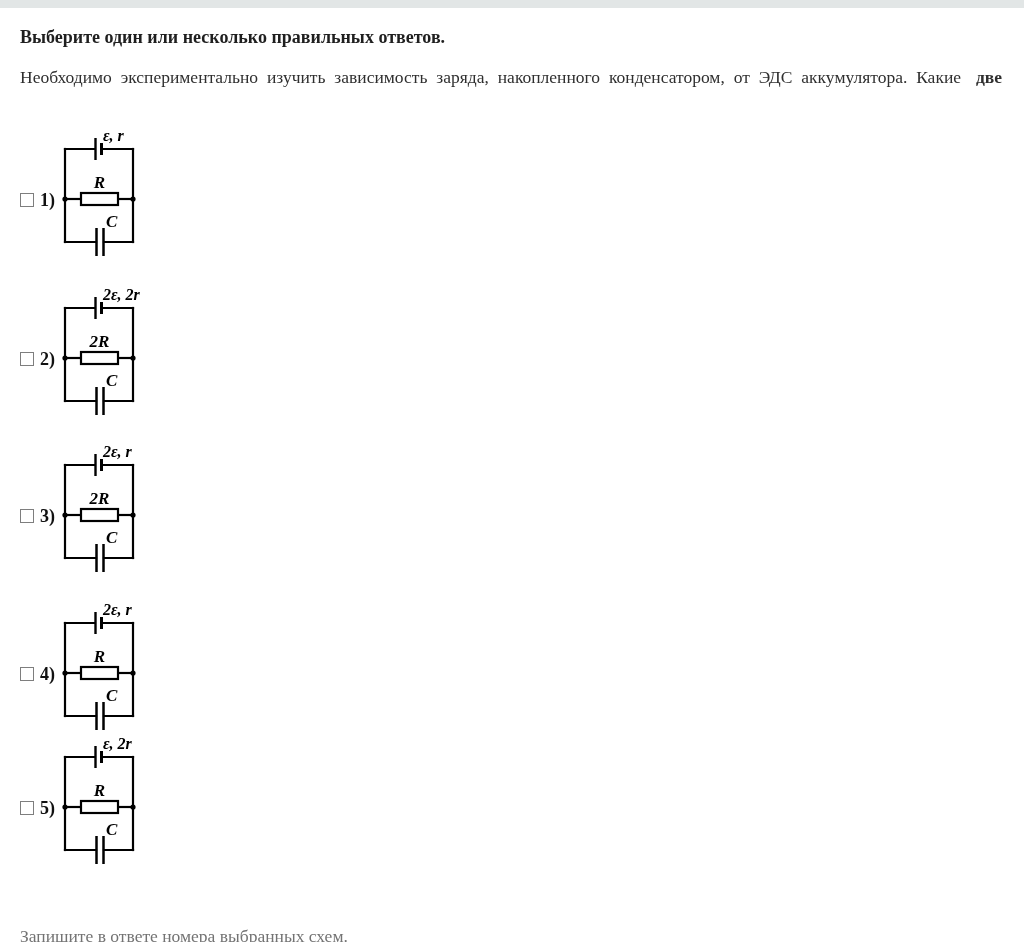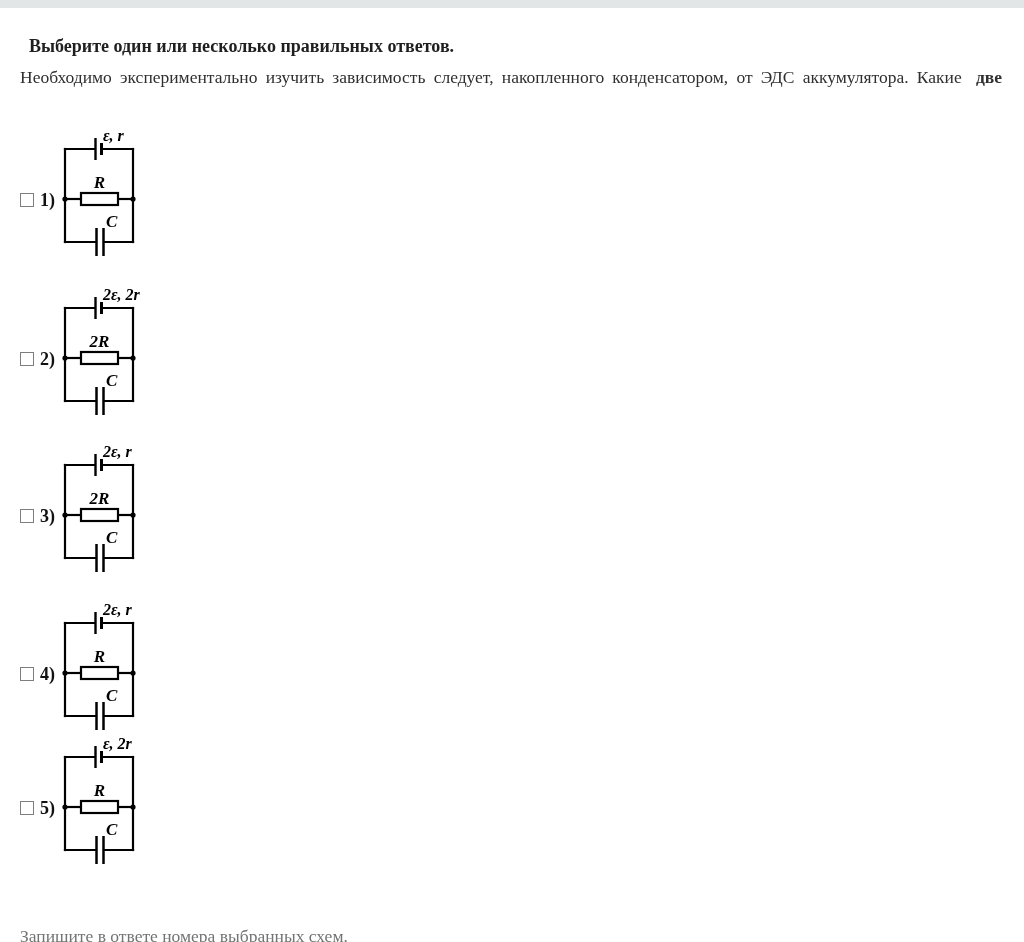--- a/index.html
+++ b/index.html
@@ -2,21 +2,21 @@
 <html><head>
 <meta charset="utf-8">
 <style>
   html,body{margin:0;padding:0;}
   body{
     width:1024px;height:942px;position:relative;background:#ffffff;
     font-family:"Liberation Serif","DejaVu Serif",serif;overflow:hidden;
   }
   .top-bar{position:absolute;left:0;top:0;width:1024px;height:8px;background:#e2e6e6;}
   .page-title{
-    position:absolute;left:20px;top:27px;margin:9px;
+    position:absolute;left:20px;top:27px;margin:0;
     font-size:18px;font-weight:bold;color:#1f1f1f;
   }
   .question{
     position:absolute;left:20px;top:66px;width:982px;margin:0;
     font-size:17.5px;line-height:23px;color:#2f2f2f;
   }
   .qline1{display:block;text-align:justify;text-align-last:justify;}
   .qline2{display:block;}
   .bold-word{font-weight:bold;margin-left:6px;}
   .footer-text{
@@ -47,21 +47,21 @@
   .circuit .comp-label{font-size:17px;}
 </style>
 </head>
 <body>
 
 <div class="top-bar"></div>
 
 <h1 class="page-title">Выберите один или несколько правильных ответов.</h1>
 
 <p class="question">
-  <span class="qline1"><span>Необходимо экспериментально изучить зависимость следует, накопленного конденсатором, от ЭДС аккумулятора. Какие</span> <b class="bold-word">две</b></span>
+  <span class="qline1"><span>Необходимо экспериментально изучить зависимость заряда, накопленного конденсатором, от ЭДС аккумулятора. Какие</span> <b class="bold-word">две</b></span>
 </p>
 
 <div class="option" style="top:125px">
   <span class="checkbox"></span>
   <span class="optnum">1)</span>
   <svg class="circuit" width="150" height="136" viewBox="0 0 150 136" xmlns="http://www.w3.org/2000/svg">
 
     <path class="wire" d="M12,24 H41"></path>
     <path class="wire" d="M49,24 H80"></path>
     <path class="wire" d="M12,24 V117"></path>

